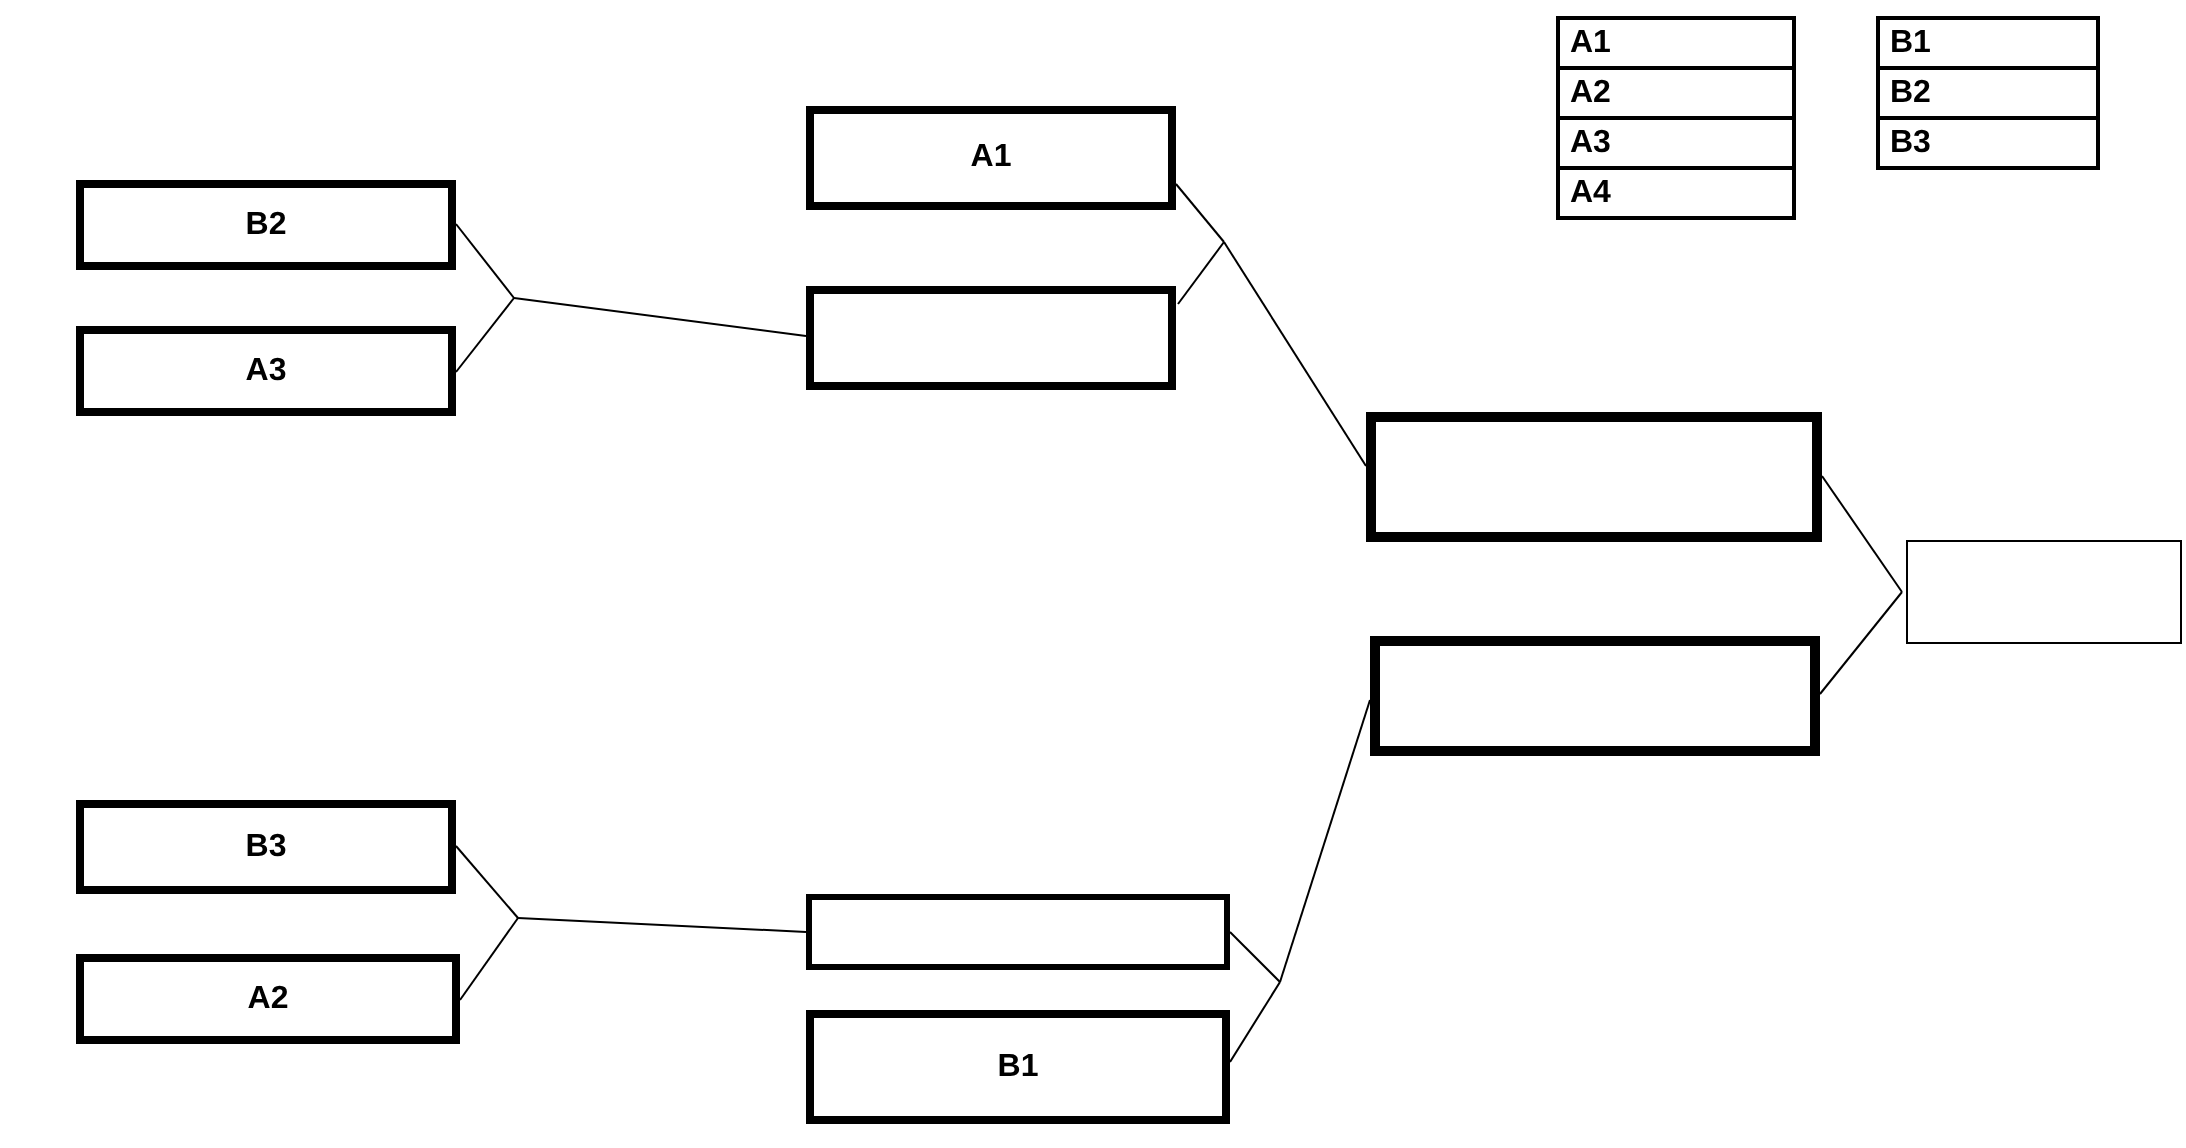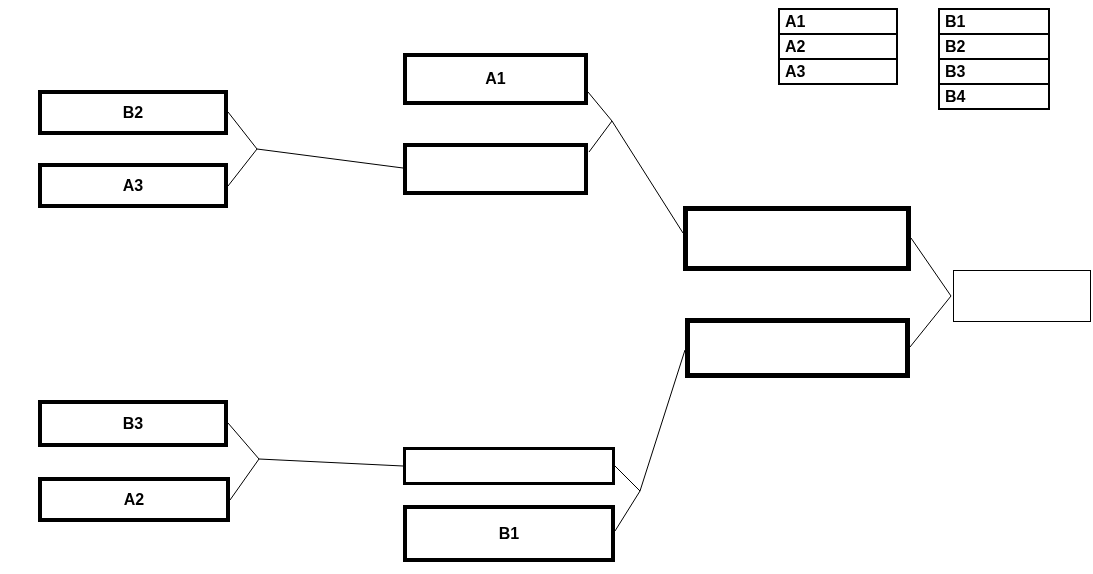--- a/index.html
+++ b/index.html
@@ -122,22 +122,22 @@
   <div class="box box-b3">B3</div>
   <div class="box box-a2">A2</div>
 
   <div class="box box-r2b1"></div>
   <div class="box box-b1">B1</div>
 
   <div class="seed-list seed-list-a">
     <div class="seed-cell">A1</div>
     <div class="seed-cell">A2</div>
     <div class="seed-cell">A3</div>
+    <div class="seed-cell">A4</div>
   </div>
 
   <div class="seed-list seed-list-b">
     <div class="seed-cell">B1</div>
     <div class="seed-cell">B2</div>
     <div class="seed-cell">B3</div>
-    <div class="seed-cell">B4</div>
   </div>
 
 </div>
 
 </body></html>

